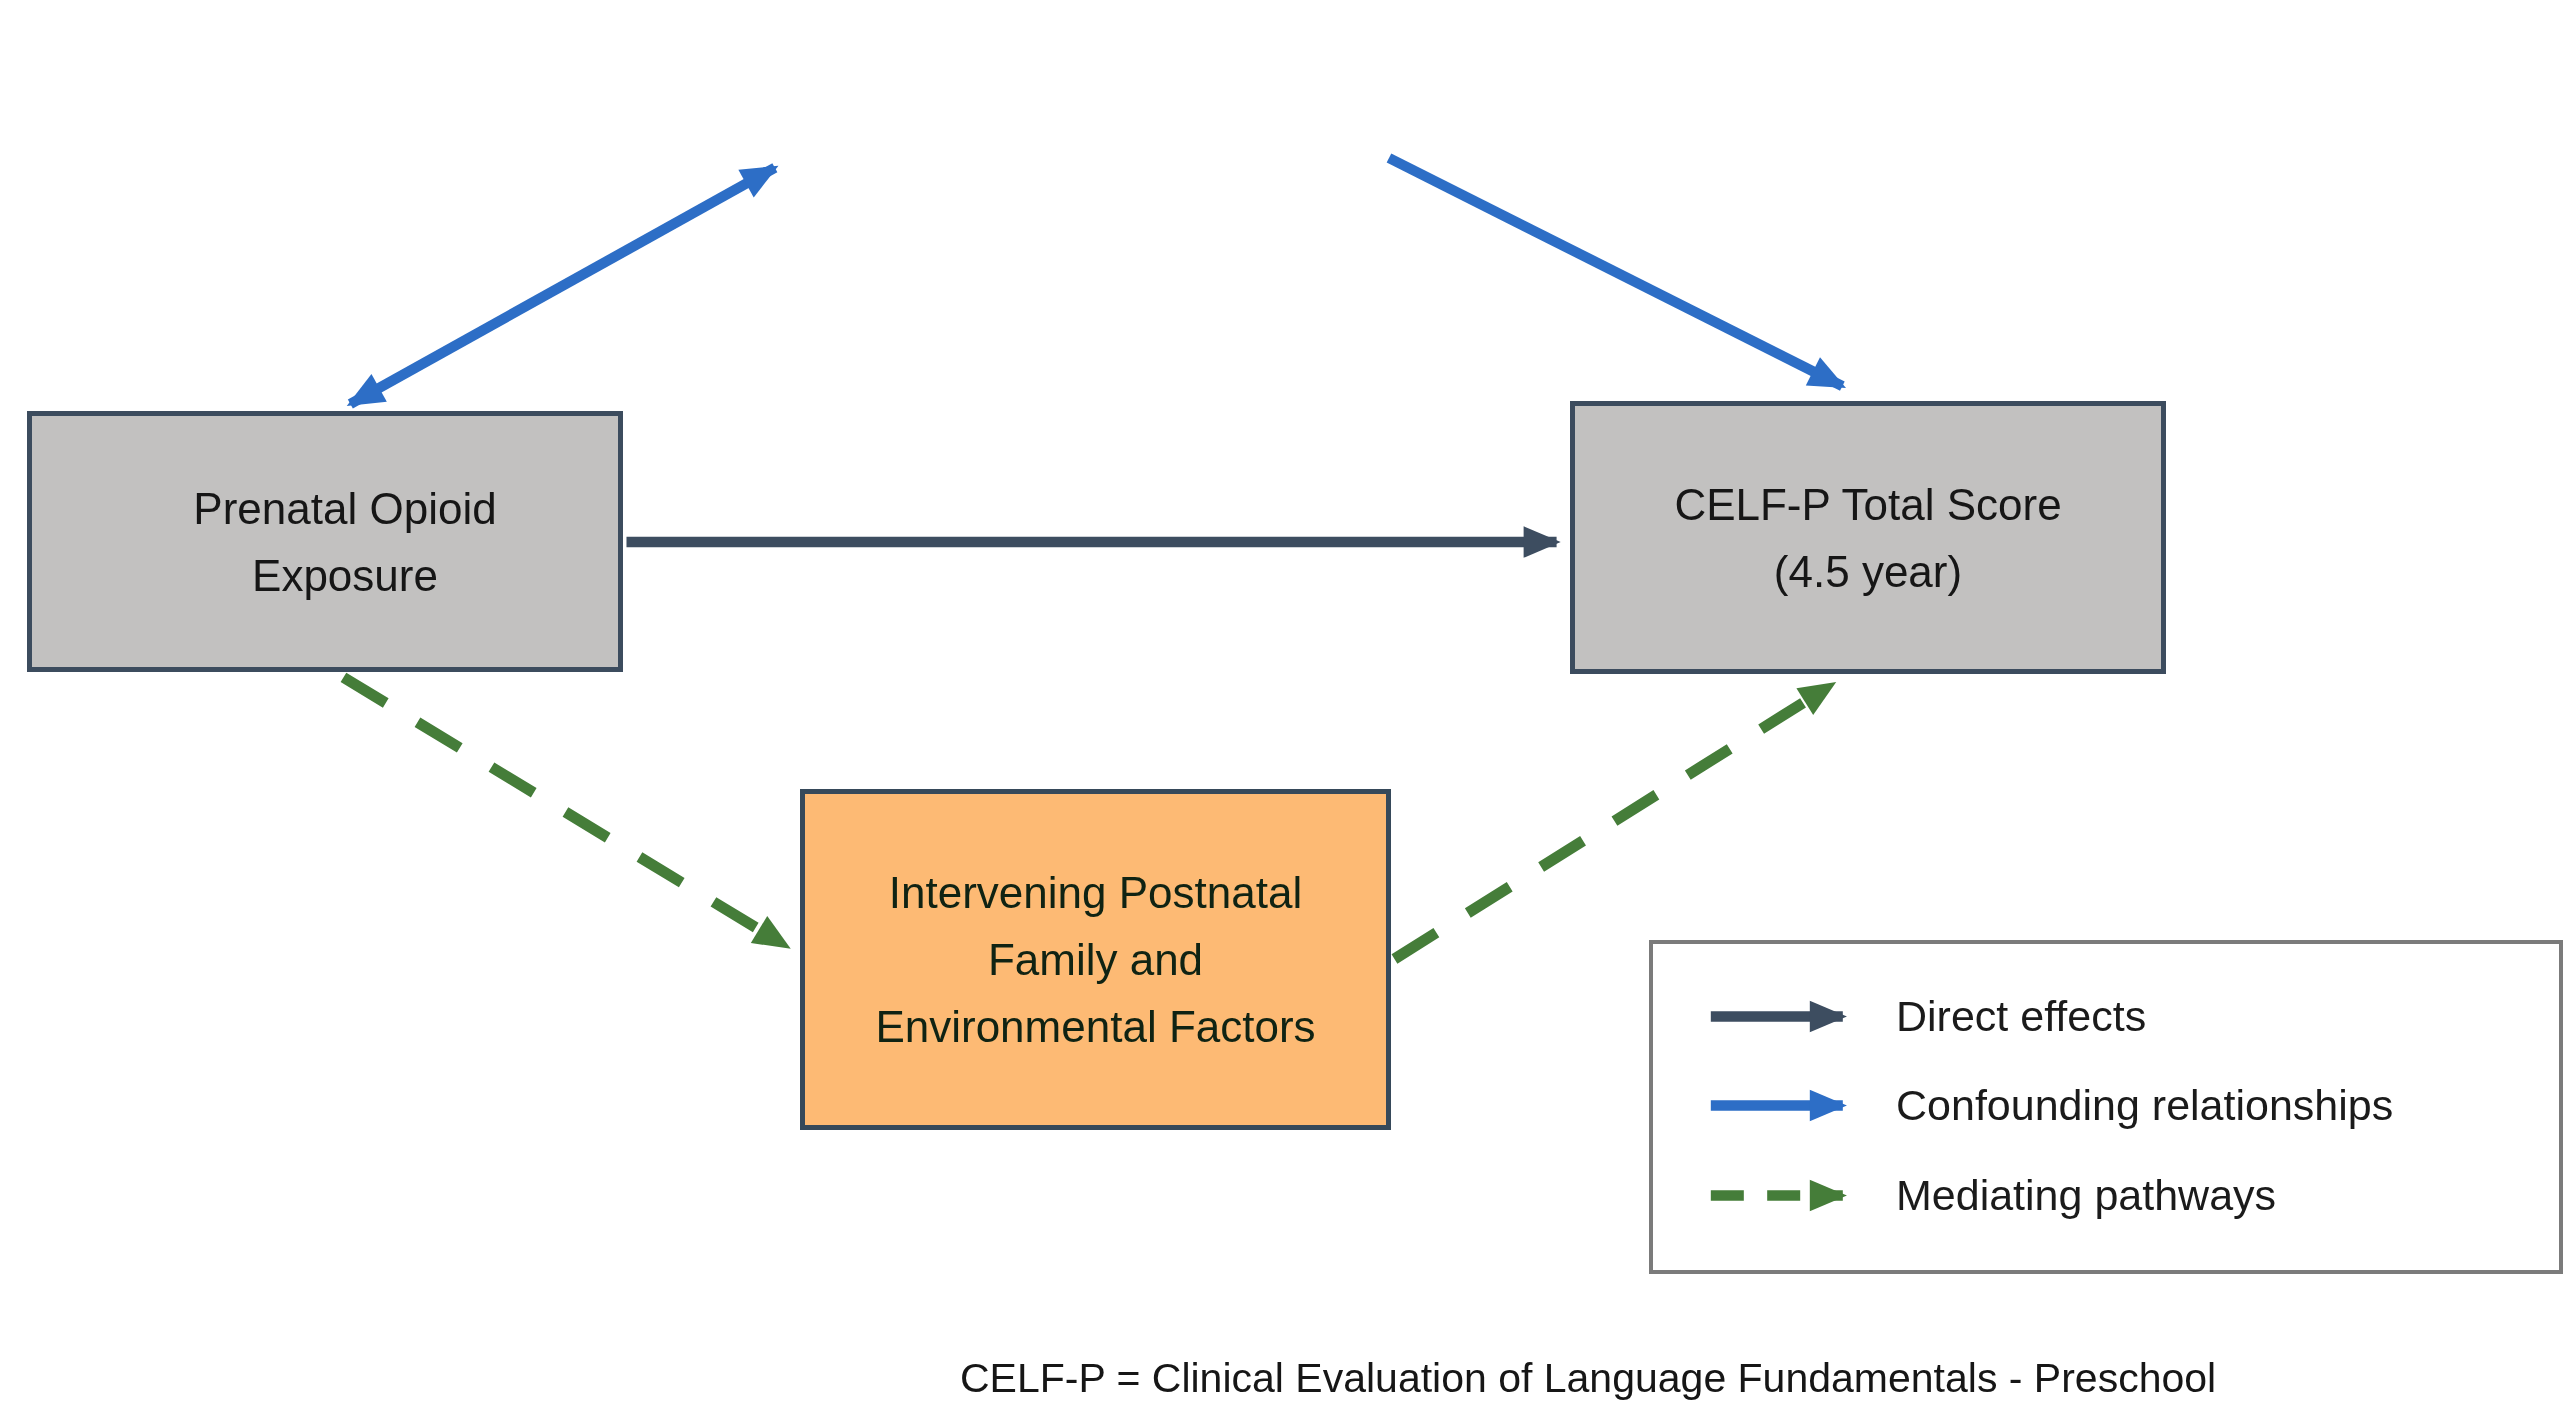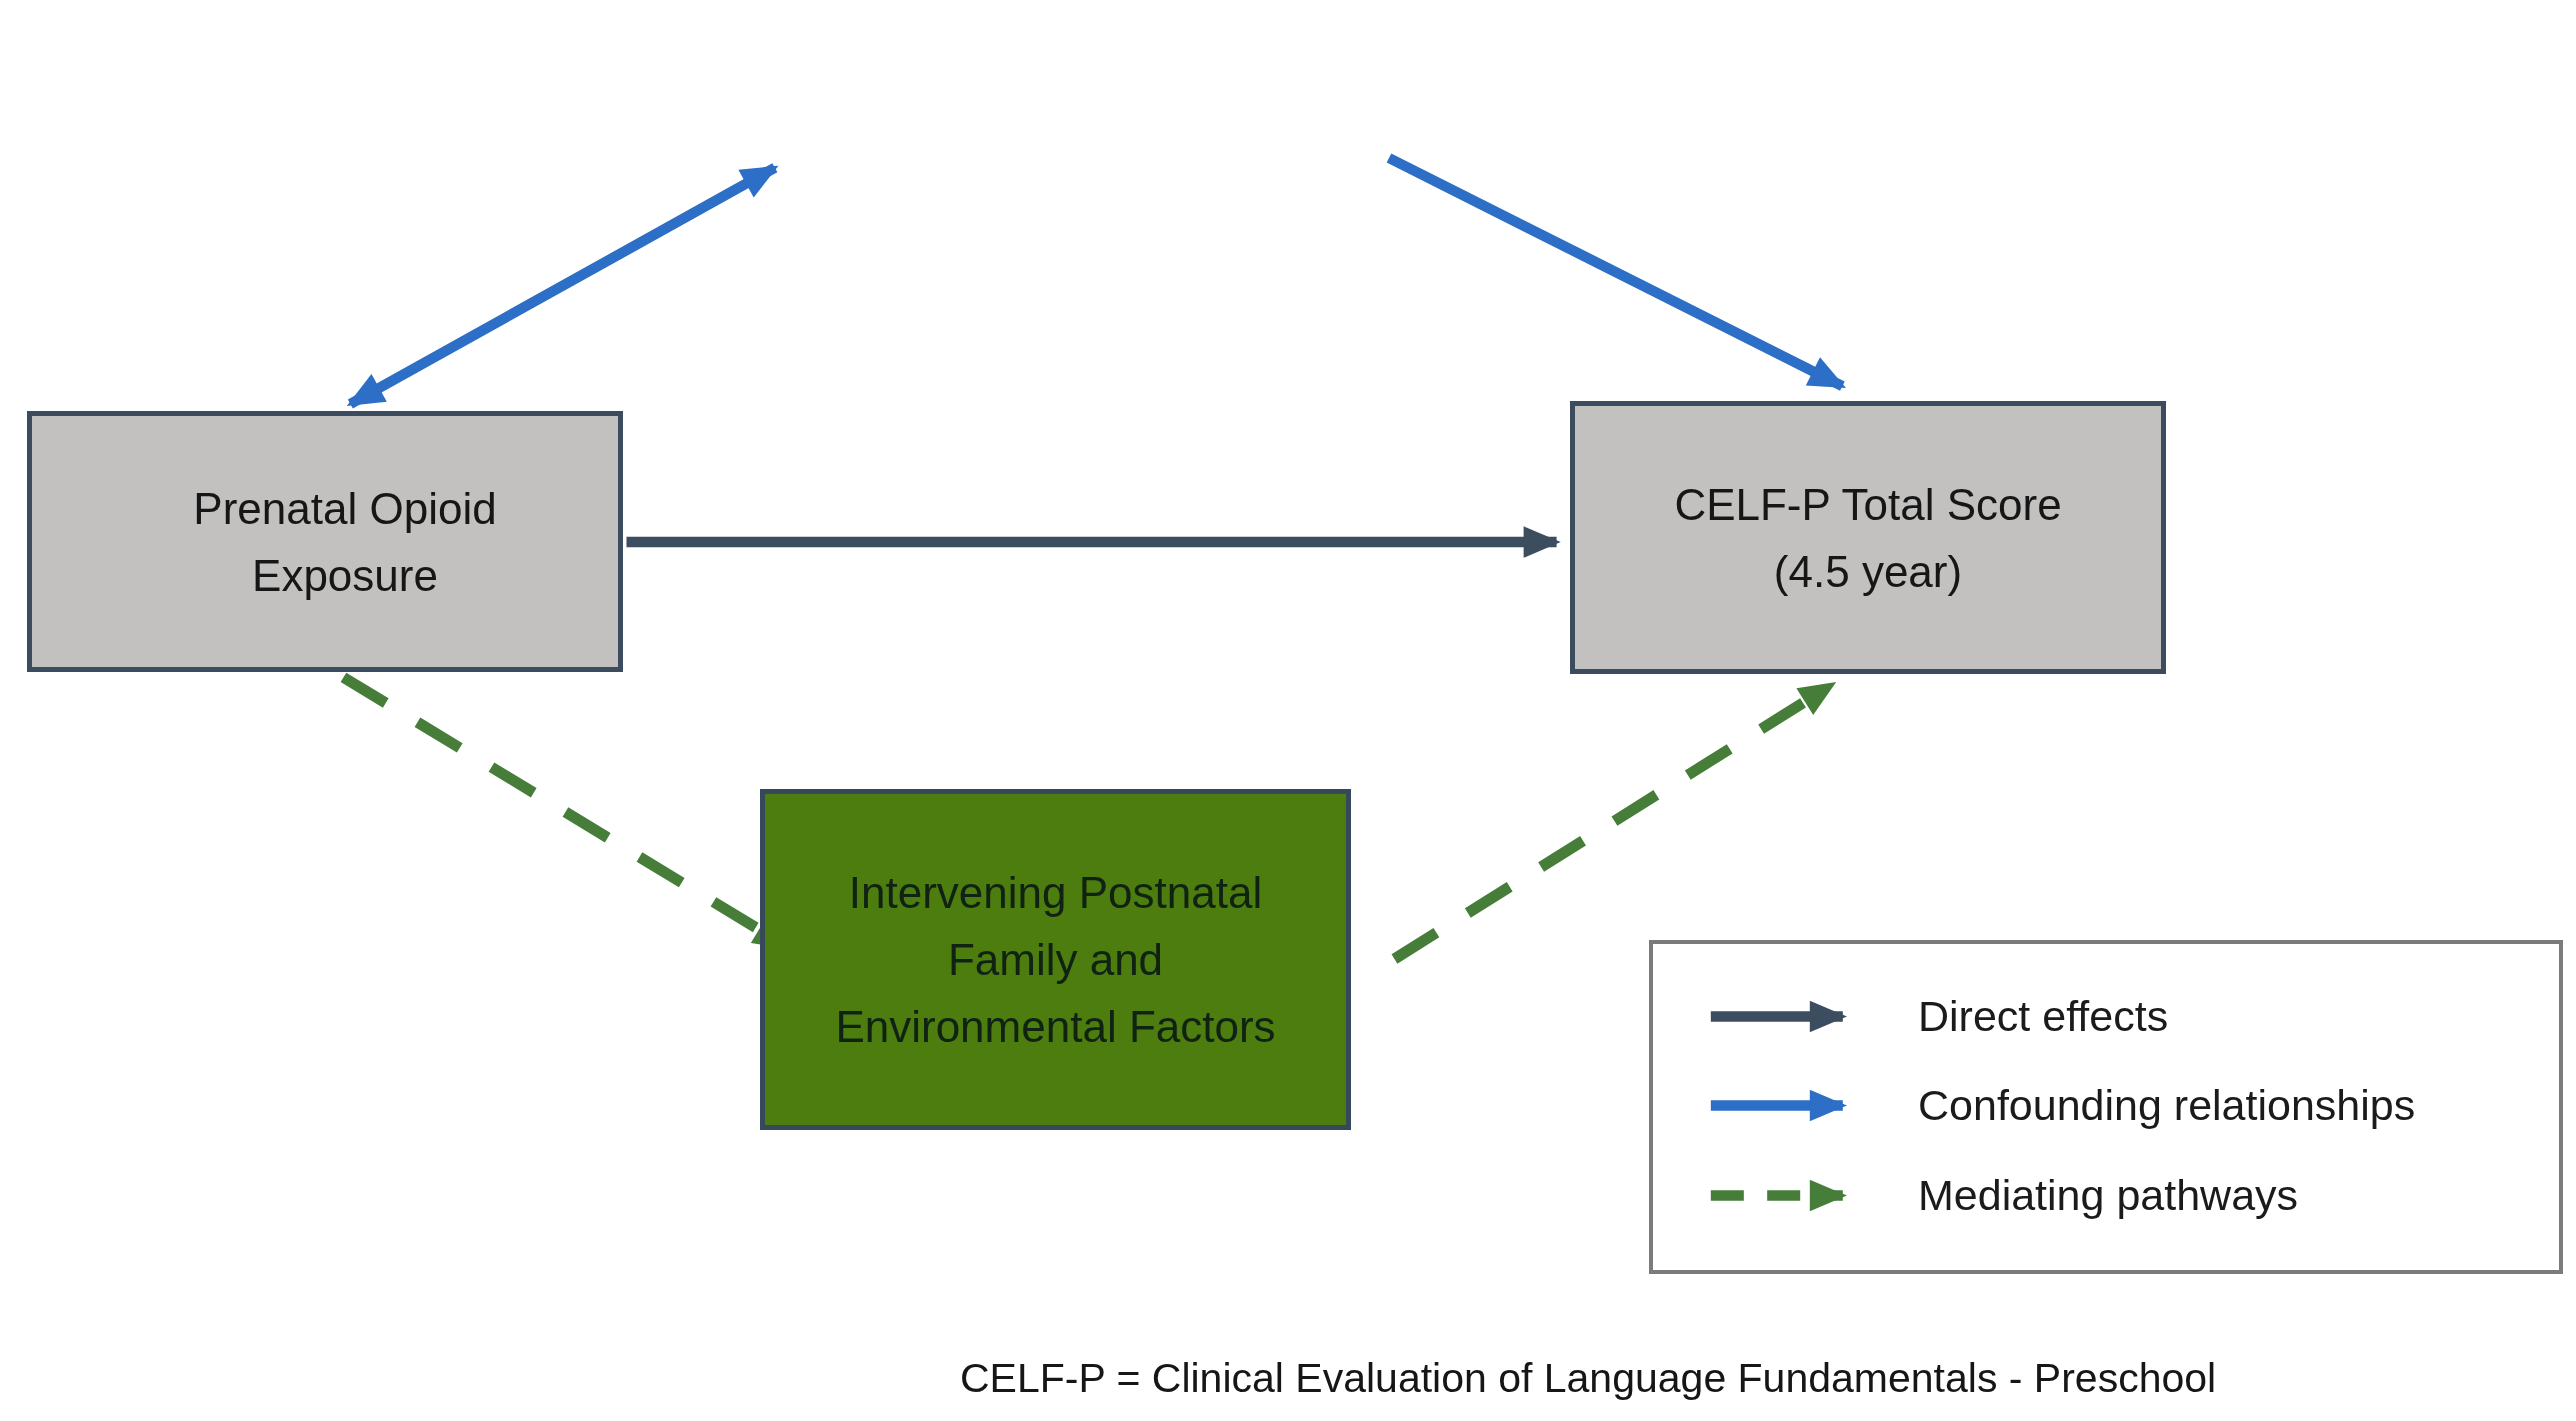--- a/index.html
+++ b/index.html
@@ -26,31 +26,31 @@
   }
   .node-exposure{
     left:27px;top:411px;width:596px;height:261px;
     background:#c2c1c0;border:5.5px solid #3c4c5e;color:#161616;padding-left:40px;
   }
   .node-outcome{
     left:1570px;top:401px;width:596px;height:273px;
     background:#c2c1c0;border:5.5px solid #3c4c5e;color:#161616;
   }
   .node-mediator{
-    left:760px;top:789px;width:591px;height:341px;
-    background:#4d7c0f;border:5.5px solid #36495a;color:#102313;
+    left:800px;top:789px;width:591px;height:341px;
+    background:#fdba74;border:5.5px solid #36495a;color:#102313;
   }
   .legend{
     position:absolute;left:1649px;top:940px;width:914px;height:334px;
     background:#ffffff;border:4.1px solid #7b7b7b;
     box-sizing:border-box;
     display:flex;flex-direction:column;justify-content:space-evenly;
     padding:6.9px 0 9.6px 55px;
   }
-  .legend-item{display:flex;align-items:center;gap:38px;}
+  .legend-item{display:flex;align-items:center;gap:16px;}
   .legend-item svg{flex:0 0 auto;}
   .legend-label{font-size:43px;white-space:nowrap;color:#1b1b1b;}
   .footnote{
     position:absolute;left:960px;top:1355px;
     font-size:41px;white-space:nowrap;color:#161616;
   }
   .stroke-direct{stroke:#3d4d60;}
   .stroke-conf{stroke:#2d6ec6;}
   .stroke-med{stroke:#457d39;}
 </style>

